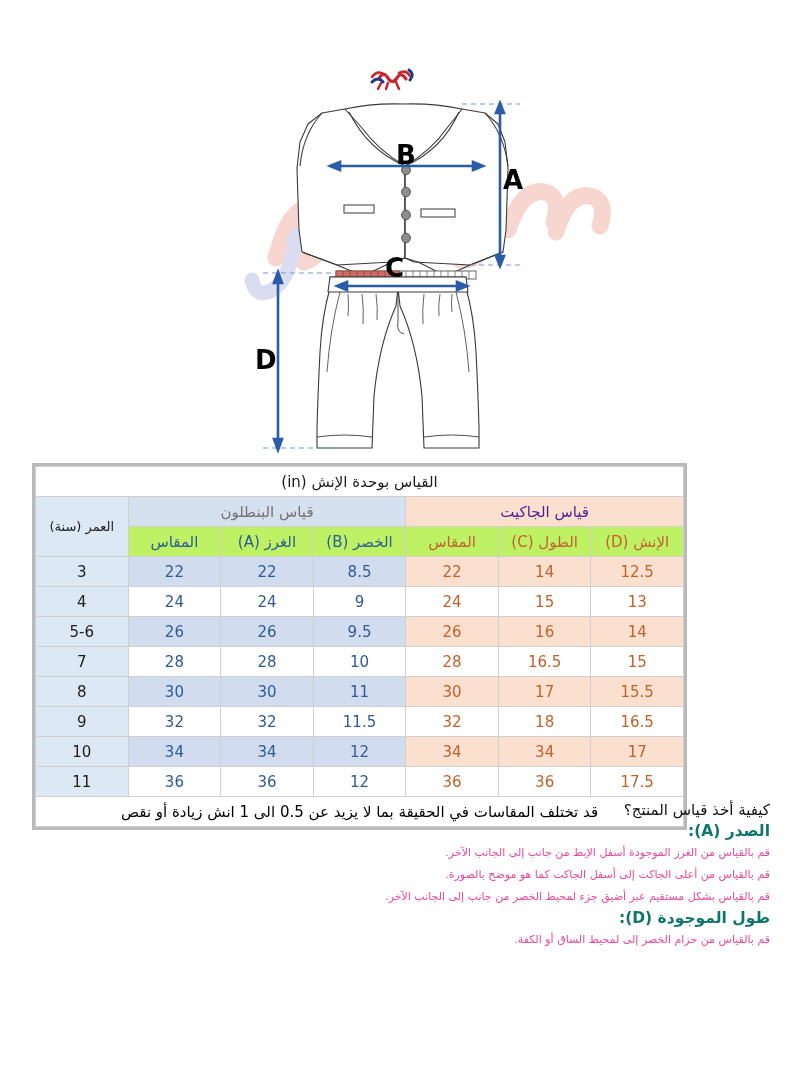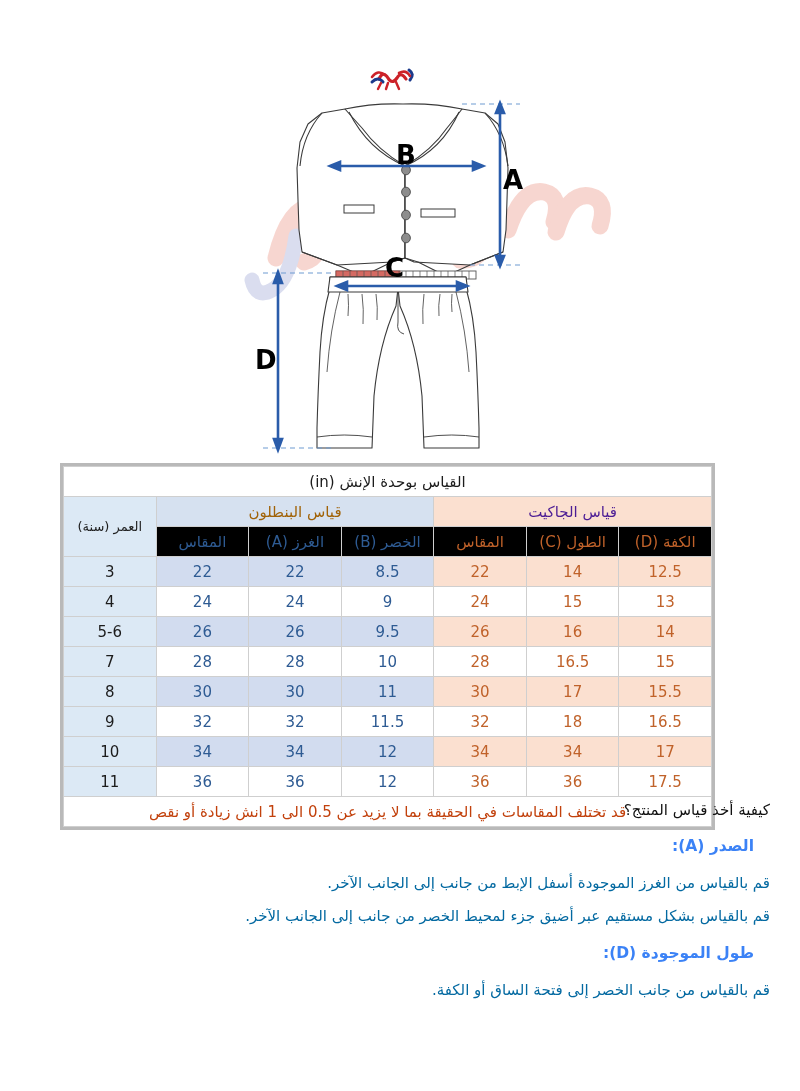--- a/index.html
+++ b/index.html
@@ -26,21 +26,21 @@
   #diagram-svg {
     position: absolute;
     top: 0;
     left: 0;
   }
 
   
   #size-table-wrap {
     position: absolute;
     top: 463px;
-    left: 60px;
+    left: 32px;
     width: 655px;
     border: 3px solid #b9b9b9;
     box-sizing: border-box;
     background: #ffffff;
   }
   table.size-table {
     border-collapse: collapse;
     width: 100%;
     table-layout: fixed;
     background: #fff;
@@ -62,45 +62,45 @@
     border-left: none;
     border-right: none;
     border-top: none;
   }
   .group-row td {
     height: 41px;
     font-size: 17px;
     font-weight: bold;
   }
   .grp-jacket { background: #fbe0d0; color: #4c1d95; }
-  .grp-pants  { background: #d6e1f0; color: #a16207; margin-left: 16px; }
+  .grp-pants  { background: #d6e1f0; color: #737373; margin-left: 16px; }
   .grp-age    { background: #dce9f5; color: #1c1c1c; }
 
   .sub-row td {
     height: 28px;
     font-size: 14.5px;
-    background: #000000;
+    background: #bef264;
     font-weight: bold;
   }
   .sub-jacket { color: #c0622a; }
   .sub-pants  { color: #2e5b93; }
 
   tr.odd td.c-jacket { background: #fbe0d0; }
   tr.even td.c-jacket { background: #ffffff; }
   tr.odd td.c-pants  { background: #d2dcef; }
   tr.even td.c-pants { background: #ffffff; }
   td.c-age { background: #dce9f5; color: #1c1c1c; font-weight: bold; }
 
   td.c-jacket { color: #c0622a; }
   td.c-pants  { color: #2e5b93; }
 
   .note-row td {
     height: 34px;
     background: #ffffff;
-    color: #c2410c;
+    color: #000000;
     font-size: 15px;
     font-weight: bold;
     border-left: none;
     border-right: none;
     border-bottom: none;
     border-radius: 12px;
   }
 
   
   #instructions {
@@ -115,29 +115,29 @@
   }
   #instructions .q {
     font-size: 15px;
     color: #111;
     line-height: 20px;
     margin: 0 0 1px 0;
   }
   #instructions .hd {
     font-size: 15.5px;
     font-weight: bold;
-    color: #3b82f6;
+    color: #0f766e;
     line-height: 21px;
-    margin: 16px;
+    margin: 0;
   }
   #instructions .bd {
-    font-size: 15px;
-    color: #0369a1;
+    font-size: 11px;
+    color: #ec4899;
     line-height: 21px;
-    margin: 12px 0 1px 0;
+    margin: 0 0 1px 0;
   }
 </style>
 </head>
 <body>
 
 <div id="diagram-area">
   <svg id="diagram-svg" width="800" height="462" viewBox="0 0 800 462">
 
     <g opacity="0.55">
       <g fill="none" stroke="#f2b5aa" stroke-width="17" stroke-linecap="round">
@@ -312,21 +312,21 @@
         <td colspan="7">القياس بوحدة الإنش (in)</td>
       </tr>
 
       <tr class="group-row">
         <td colspan="3" class="grp-jacket">قياس الجاكيت</td>
         <td colspan="3" class="grp-pants">قياس البنطلون</td>
         <td rowspan="2" class="grp-age" style="font-size:13px;line-height:18px;">العمر (سنة)</td>
       </tr>
 
       <tr class="sub-row">
-        <td class="sub-jacket">الكفة (D)</td>
+        <td class="sub-jacket">الإنش (D)</td>
         <td class="sub-jacket">الطول (C)</td>
         <td class="sub-jacket">المقاس</td>
         <td class="sub-pants">الخصر (B)</td>
         <td class="sub-pants">الغرز (A)</td>
         <td class="sub-pants">المقاس</td>
       </tr>
 
       <tr class="odd">
         <td class="c-jacket">12.5</td>
         <td class="c-jacket">14</td>
@@ -406,18 +406,19 @@
     </tbody>
   </table>
 </div>
 
 <div id="instructions">
   <p class="q">كيفية أخذ قياس المنتج؟</p>
 
   <p class="hd">الصدر (A):</p>
   <p class="bd">قم بالقياس من الغرز الموجودة أسفل الإبط من جانب إلى الجانب الآخر.</p>
 
+  <p class="bd">قم بالقياس من أعلى الجاكت إلى أسفل الجاكت كما هو موضح بالصورة.</p>
 
   <p class="bd">قم بالقياس بشكل مستقيم عبر أضيق جزء لمحيط الخصر من جانب إلى الجانب الآخر.</p>
 
   <p class="hd">طول الموجودة (D):</p>
-  <p class="bd">قم بالقياس من جانب الخصر إلى فتحة الساق أو الكفة.</p>
+  <p class="bd">قم بالقياس من حزام الخصر إلى لمحيط الساق أو الكفة.</p>
 </div>
 
 </body></html>

